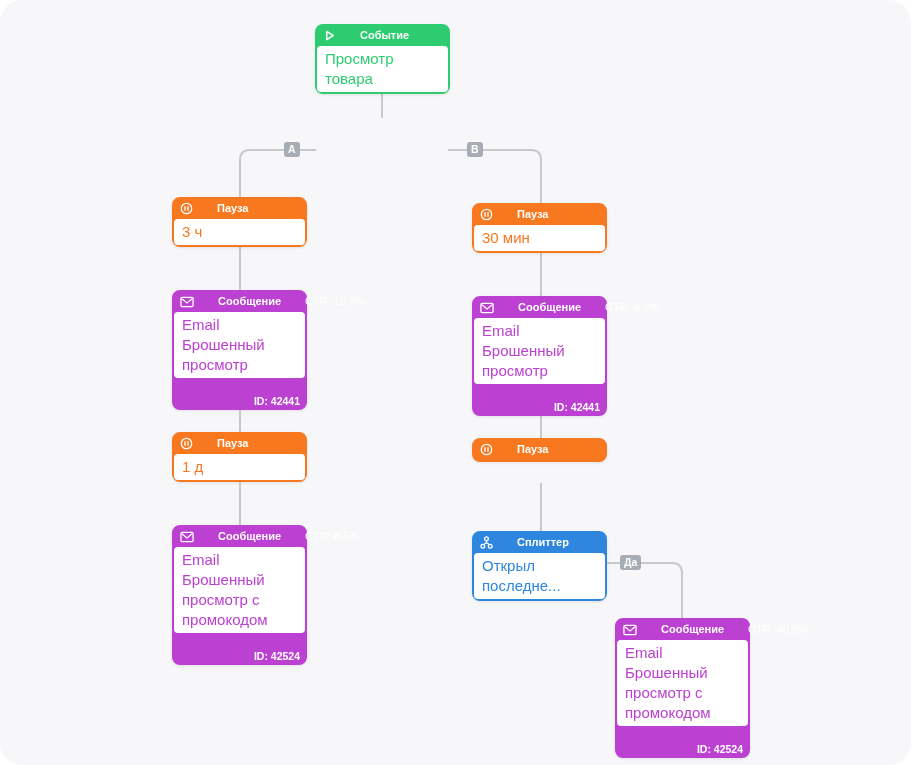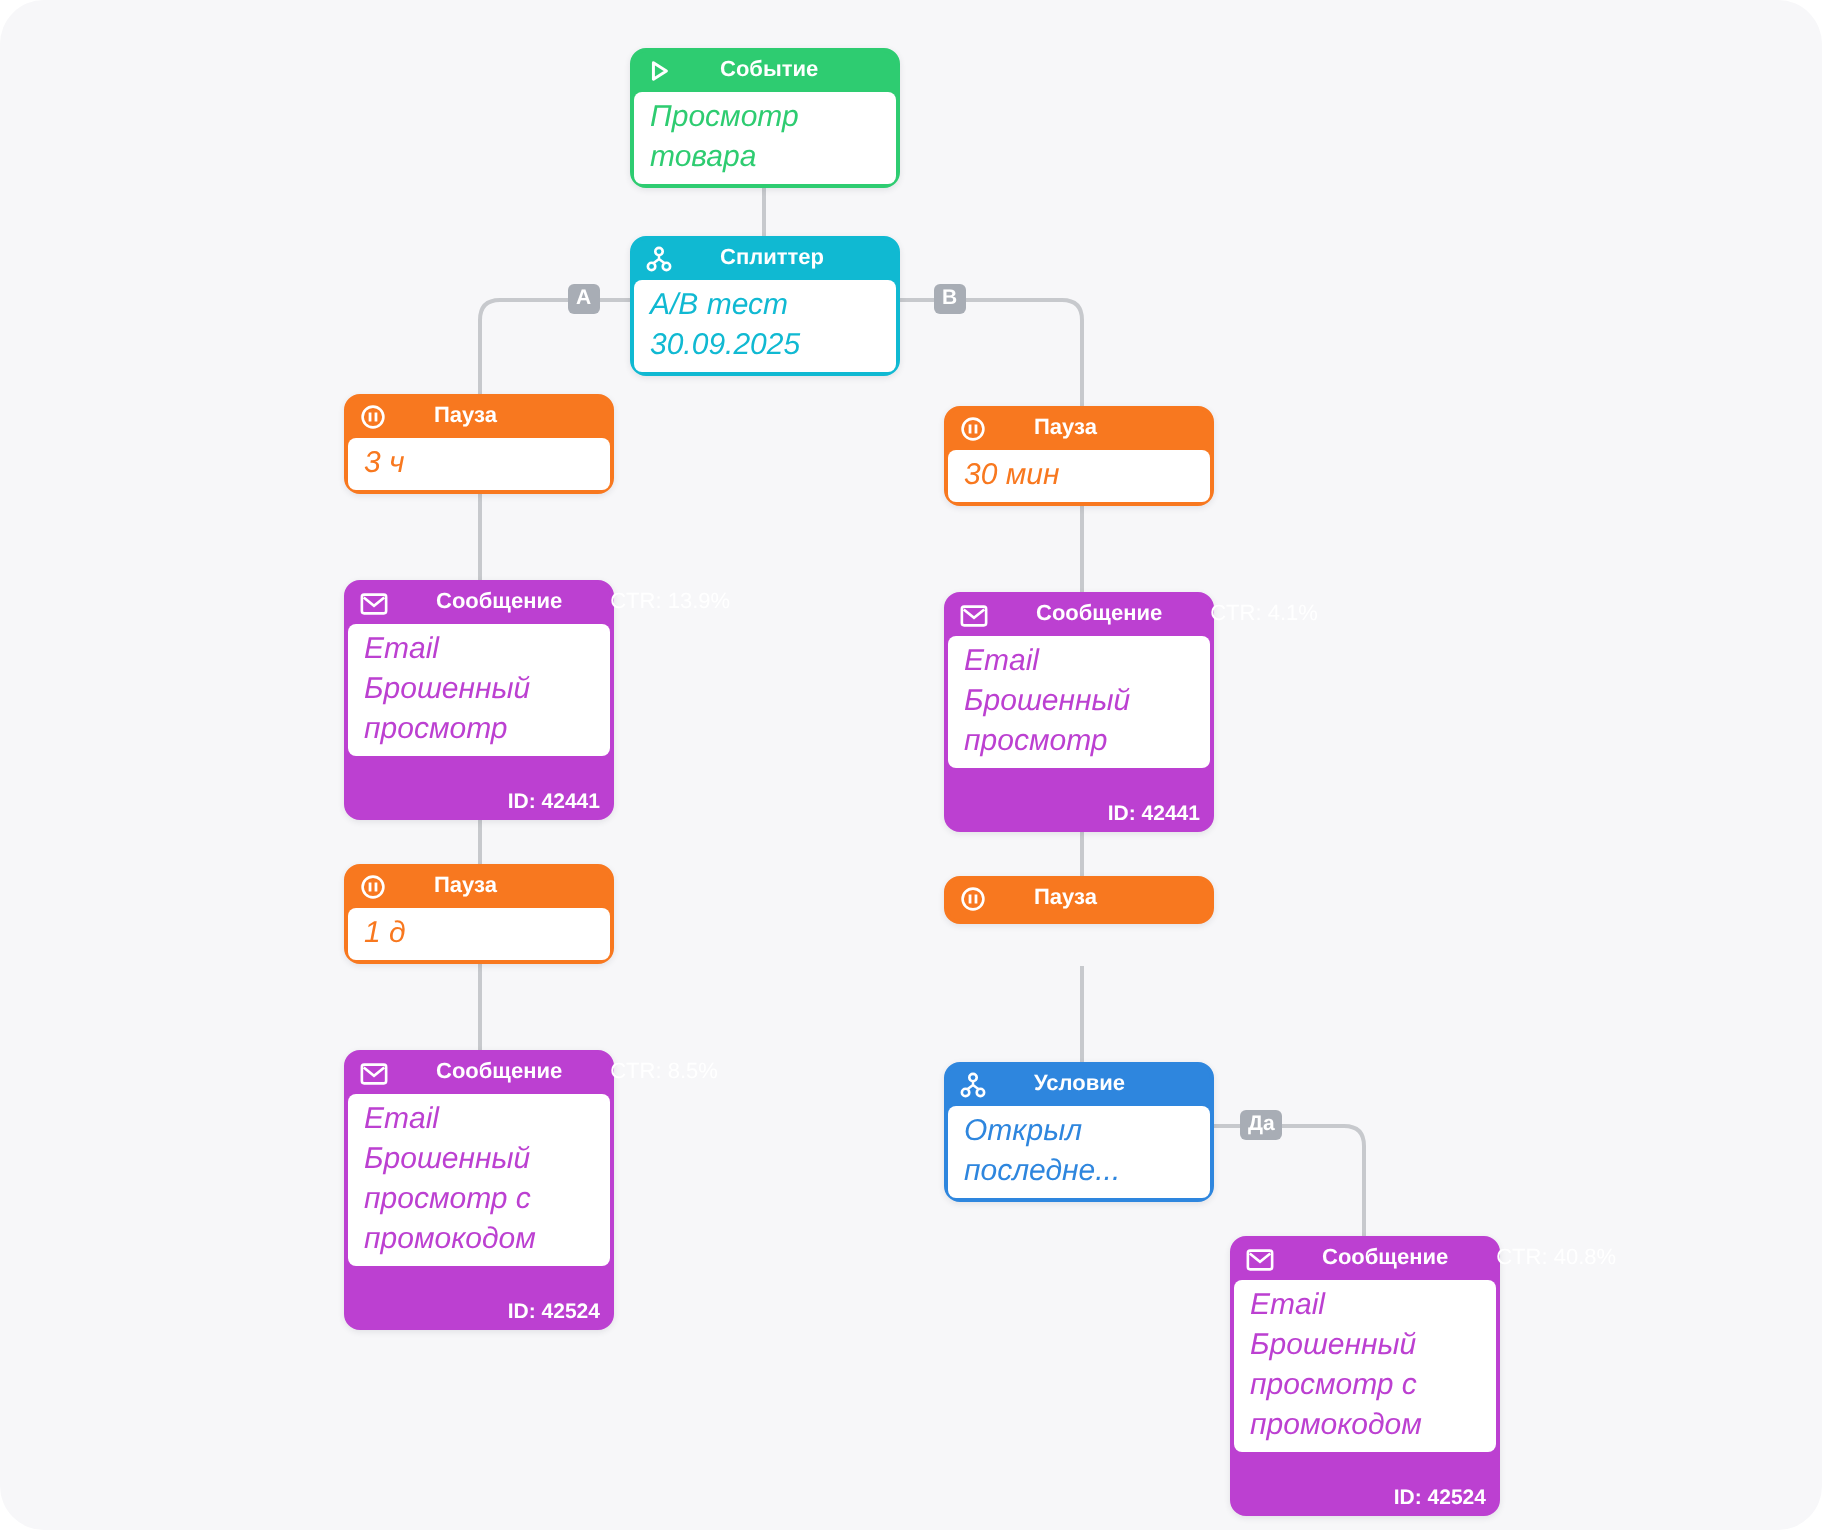--- a/index.html
+++ b/index.html
@@ -22,21 +22,21 @@
   .n-condition{--c:var(--blue,#2e86de);}
 
   .node-header{
     display:flex;align-items:center;gap:24px;color:#fff;
     font-size:11px;font-weight:bold;padding:3px 6px 4px 6px;line-height:13px;white-space:nowrap;
   }
   .node-header .hicon{flex:0 0 auto;display:flex;align-items:center;}
   .node-header .ctr{margin-left:auto;font-size:11px;font-weight:normal;}
   .node-body{
     background:#fff;border-radius:4px;color:var(--c);
-    font-size:15px;line-height:20px;padding:3px 8px;min-height:20px;font-style:italic;
+    font-size:15px;line-height:20px;padding:3px 8px;min-height:20px;
   }
   .node-footer{
     color:#fff;text-align:right;font-size:10.5px;font-weight:bold;
     padding:17px 5px 1px 5px;line-height:12px;
   }
   .badge{
     position:absolute;z-index:3;background:var(--badge,#a8adb5);color:#fff;
     font-size:10.5px;font-weight:bold;border-radius:3px;
     padding:2px 4px;line-height:11px;text-align:center;min-width:7px;
   }
@@ -66,166 +66,149 @@
             <path d="M4 2.6 L11 7 L4 11.4 Z" fill="none" stroke="#fff" stroke-width="1.6" stroke-linejoin="round"></path>
           </svg>
       </span>
       <span>Событие</span>
     </div>
     <div class="node-body">
       <div>Просмотр товара</div>
     </div>
   </div>
 
-  <div class="node n-splitter" style="left:315px;top:118px;">
+
+  <div class="node n-pause" style="left:172px;top:197px;">
+    <div class="node-header">
+      <span class="hicon">
+        <svg width="13" height="13" viewBox="0 0 14 14">
+            <circle cx="7" cy="7" r="5.6" fill="none" stroke="#fff" stroke-width="1.4"></circle>
+            <path d="M5.4 4.6 L5.4 9.4 M8.6 4.6 L8.6 9.4" stroke="#fff" stroke-width="1.5"></path>
+          </svg>
+      </span>
+      <span>Пауза</span>
+    </div>
+    <div class="node-body">
+      <div>3 ч</div>
+    </div>
+  </div>
+
+  <div class="node n-message" style="left:172px;top:290px;">
+    <div class="node-header">
+      <span class="hicon">
+        <svg width="14" height="12" viewBox="0 0 15 12">
+            <rect x="1" y="1" width="13" height="10" rx="1.2" fill="none" stroke="#fff" stroke-width="1.4"></rect>
+            <path d="M2 2.5 L7.5 7 L13 2.5" fill="none" stroke="#fff" stroke-width="1.4"></path>
+          </svg>
+      </span>
+      <span>Сообщение</span>
+      <span class="ctr">CTR: 13.9%</span>
+    </div>
+    <div class="node-body">
+      <div>Email</div>
+      <div>Брошенный</div>
+      <div>просмотр</div>
+    </div>
+    <div class="node-footer">ID: 42441</div>
+  </div>
+
+  <div class="node n-pause" style="left:172px;top:432px;">
+    <div class="node-header">
+      <span class="hicon">
+        <svg width="13" height="13" viewBox="0 0 14 14">
+            <circle cx="7" cy="7" r="5.6" fill="none" stroke="#fff" stroke-width="1.4"></circle>
+            <path d="M5.4 4.6 L5.4 9.4 M8.6 4.6 L8.6 9.4" stroke="#fff" stroke-width="1.5"></path>
+          </svg>
+      </span>
+      <span>Пауза</span>
+    </div>
+    <div class="node-body">
+      <div>1 д</div>
+    </div>
+  </div>
+
+  <div class="node n-message" style="left:172px;top:525px;">
+    <div class="node-header">
+      <span class="hicon">
+        <svg width="14" height="12" viewBox="0 0 15 12">
+            <rect x="1" y="1" width="13" height="10" rx="1.2" fill="none" stroke="#fff" stroke-width="1.4"></rect>
+            <path d="M2 2.5 L7.5 7 L13 2.5" fill="none" stroke="#fff" stroke-width="1.4"></path>
+          </svg>
+      </span>
+      <span>Сообщение</span>
+      <span class="ctr">CTR: 8.5%</span>
+    </div>
+    <div class="node-body">
+      <div>Email</div>
+      <div>Брошенный</div>
+      <div>просмотр с</div>
+      <div>промокодом</div>
+    </div>
+    <div class="node-footer">ID: 42524</div>
+  </div>
+
+  <div class="node n-pause" style="left:472px;top:203px;">
+    <div class="node-header">
+      <span class="hicon">
+        <svg width="13" height="13" viewBox="0 0 14 14">
+            <circle cx="7" cy="7" r="5.6" fill="none" stroke="#fff" stroke-width="1.4"></circle>
+            <path d="M5.4 4.6 L5.4 9.4 M8.6 4.6 L8.6 9.4" stroke="#fff" stroke-width="1.5"></path>
+          </svg>
+      </span>
+      <span>Пауза</span>
+    </div>
+    <div class="node-body">
+      <div>30 мин</div>
+    </div>
+  </div>
+
+  <div class="node n-message" style="left:472px;top:296px;">
+    <div class="node-header">
+      <span class="hicon">
+        <svg width="14" height="12" viewBox="0 0 15 12">
+            <rect x="1" y="1" width="13" height="10" rx="1.2" fill="none" stroke="#fff" stroke-width="1.4"></rect>
+            <path d="M2 2.5 L7.5 7 L13 2.5" fill="none" stroke="#fff" stroke-width="1.4"></path>
+          </svg>
+      </span>
+      <span>Сообщение</span>
+      <span class="ctr">CTR: 4.1%</span>
+    </div>
+    <div class="node-body">
+      <div>Email</div>
+      <div>Брошенный</div>
+      <div>просмотр</div>
+    </div>
+    <div class="node-footer">ID: 42441</div>
+  </div>
+
+  <div class="node n-pause" style="left:472px;top:438px;">
+    <div class="node-header">
+      <span class="hicon">
+        <svg width="13" height="13" viewBox="0 0 14 14">
+            <circle cx="7" cy="7" r="5.6" fill="none" stroke="#fff" stroke-width="1.4"></circle>
+            <path d="M5.4 4.6 L5.4 9.4 M8.6 4.6 L8.6 9.4" stroke="#fff" stroke-width="1.5"></path>
+          </svg>
+      </span>
+      <span>Пауза</span>
+    </div>
+  </div>
+
+  <div class="node n-condition" style="left:472px;top:531px;">
     <div class="node-header">
       <span class="hicon">
         <svg width="13" height="13" viewBox="0 0 14 14">
             <circle cx="7" cy="3" r="2" fill="none" stroke="#fff" stroke-width="1.4"></circle>
             <circle cx="3" cy="11" r="2" fill="none" stroke="#fff" stroke-width="1.4"></circle>
             <circle cx="11" cy="11" r="2" fill="none" stroke="#fff" stroke-width="1.4"></circle>
             <path d="M7 5 L7 7 M7 7 L3.8 9.4 M7 7 L10.2 9.4" fill="none" stroke="#fff" stroke-width="1.3"></path>
           </svg>
       </span>
       <span>Сплиттер</span>
     </div>
     <div class="node-body">
-      <div>A/B тест</div>
-      <div>30.09.2025</div>
-    </div>
-  </div>
-
-  <div class="node n-pause" style="left:172px;top:197px;">
-    <div class="node-header">
-      <span class="hicon">
-        <svg width="13" height="13" viewBox="0 0 14 14">
-            <circle cx="7" cy="7" r="5.6" fill="none" stroke="#fff" stroke-width="1.4"></circle>
-            <path d="M5.4 4.6 L5.4 9.4 M8.6 4.6 L8.6 9.4" stroke="#fff" stroke-width="1.5"></path>
-          </svg>
-      </span>
-      <span>Пауза</span>
-    </div>
-    <div class="node-body">
-      <div>3 ч</div>
-    </div>
-  </div>
-
-  <div class="node n-message" style="left:172px;top:290px;">
-    <div class="node-header">
-      <span class="hicon">
-        <svg width="14" height="12" viewBox="0 0 15 12">
-            <rect x="1" y="1" width="13" height="10" rx="1.2" fill="none" stroke="#fff" stroke-width="1.4"></rect>
-            <path d="M2 2.5 L7.5 7 L13 2.5" fill="none" stroke="#fff" stroke-width="1.4"></path>
-          </svg>
-      </span>
-      <span>Сообщение</span>
-      <span class="ctr">CTR: 13.9%</span>
-    </div>
-    <div class="node-body">
-      <div>Email</div>
-      <div>Брошенный</div>
-      <div>просмотр</div>
-    </div>
-    <div class="node-footer">ID: 42441</div>
-  </div>
-
-  <div class="node n-pause" style="left:172px;top:432px;">
-    <div class="node-header">
-      <span class="hicon">
-        <svg width="13" height="13" viewBox="0 0 14 14">
-            <circle cx="7" cy="7" r="5.6" fill="none" stroke="#fff" stroke-width="1.4"></circle>
-            <path d="M5.4 4.6 L5.4 9.4 M8.6 4.6 L8.6 9.4" stroke="#fff" stroke-width="1.5"></path>
-          </svg>
-      </span>
-      <span>Пауза</span>
-    </div>
-    <div class="node-body">
-      <div>1 д</div>
-    </div>
-  </div>
-
-  <div class="node n-message" style="left:172px;top:525px;">
-    <div class="node-header">
-      <span class="hicon">
-        <svg width="14" height="12" viewBox="0 0 15 12">
-            <rect x="1" y="1" width="13" height="10" rx="1.2" fill="none" stroke="#fff" stroke-width="1.4"></rect>
-            <path d="M2 2.5 L7.5 7 L13 2.5" fill="none" stroke="#fff" stroke-width="1.4"></path>
-          </svg>
-      </span>
-      <span>Сообщение</span>
-      <span class="ctr">CTR: 8.5%</span>
-    </div>
-    <div class="node-body">
-      <div>Email</div>
-      <div>Брошенный</div>
-      <div>просмотр с</div>
-      <div>промокодом</div>
-    </div>
-    <div class="node-footer">ID: 42524</div>
-  </div>
-
-  <div class="node n-pause" style="left:472px;top:203px;">
-    <div class="node-header">
-      <span class="hicon">
-        <svg width="13" height="13" viewBox="0 0 14 14">
-            <circle cx="7" cy="7" r="5.6" fill="none" stroke="#fff" stroke-width="1.4"></circle>
-            <path d="M5.4 4.6 L5.4 9.4 M8.6 4.6 L8.6 9.4" stroke="#fff" stroke-width="1.5"></path>
-          </svg>
-      </span>
-      <span>Пауза</span>
-    </div>
-    <div class="node-body">
-      <div>30 мин</div>
-    </div>
-  </div>
-
-  <div class="node n-message" style="left:472px;top:296px;">
-    <div class="node-header">
-      <span class="hicon">
-        <svg width="14" height="12" viewBox="0 0 15 12">
-            <rect x="1" y="1" width="13" height="10" rx="1.2" fill="none" stroke="#fff" stroke-width="1.4"></rect>
-            <path d="M2 2.5 L7.5 7 L13 2.5" fill="none" stroke="#fff" stroke-width="1.4"></path>
-          </svg>
-      </span>
-      <span>Сообщение</span>
-      <span class="ctr">CTR: 4.1%</span>
-    </div>
-    <div class="node-body">
-      <div>Email</div>
-      <div>Брошенный</div>
-      <div>просмотр</div>
-    </div>
-    <div class="node-footer">ID: 42441</div>
-  </div>
-
-  <div class="node n-pause" style="left:472px;top:438px;">
-    <div class="node-header">
-      <span class="hicon">
-        <svg width="13" height="13" viewBox="0 0 14 14">
-            <circle cx="7" cy="7" r="5.6" fill="none" stroke="#fff" stroke-width="1.4"></circle>
-            <path d="M5.4 4.6 L5.4 9.4 M8.6 4.6 L8.6 9.4" stroke="#fff" stroke-width="1.5"></path>
-          </svg>
-      </span>
-      <span>Пауза</span>
-    </div>
-  </div>
-
-  <div class="node n-condition" style="left:472px;top:531px;">
-    <div class="node-header">
-      <span class="hicon">
-        <svg width="13" height="13" viewBox="0 0 14 14">
-            <circle cx="7" cy="3" r="2" fill="none" stroke="#fff" stroke-width="1.4"></circle>
-            <circle cx="3" cy="11" r="2" fill="none" stroke="#fff" stroke-width="1.4"></circle>
-            <circle cx="11" cy="11" r="2" fill="none" stroke="#fff" stroke-width="1.4"></circle>
-            <path d="M7 5 L7 7 M7 7 L3.8 9.4 M7 7 L10.2 9.4" fill="none" stroke="#fff" stroke-width="1.3"></path>
-          </svg>
-      </span>
-      <span>Условие</span>
-    </div>
-    <div class="node-body">
       <div>Открыл последне...</div>
     </div>
   </div>
 
   <div class="node n-message" style="left:615px;top:618px;">
     <div class="node-header">
       <span class="hicon">
         <svg width="14" height="12" viewBox="0 0 15 12">
             <rect x="1" y="1" width="13" height="10" rx="1.2" fill="none" stroke="#fff" stroke-width="1.4"></rect>
             <path d="M2 2.5 L7.5 7 L13 2.5" fill="none" stroke="#fff" stroke-width="1.4"></path>

